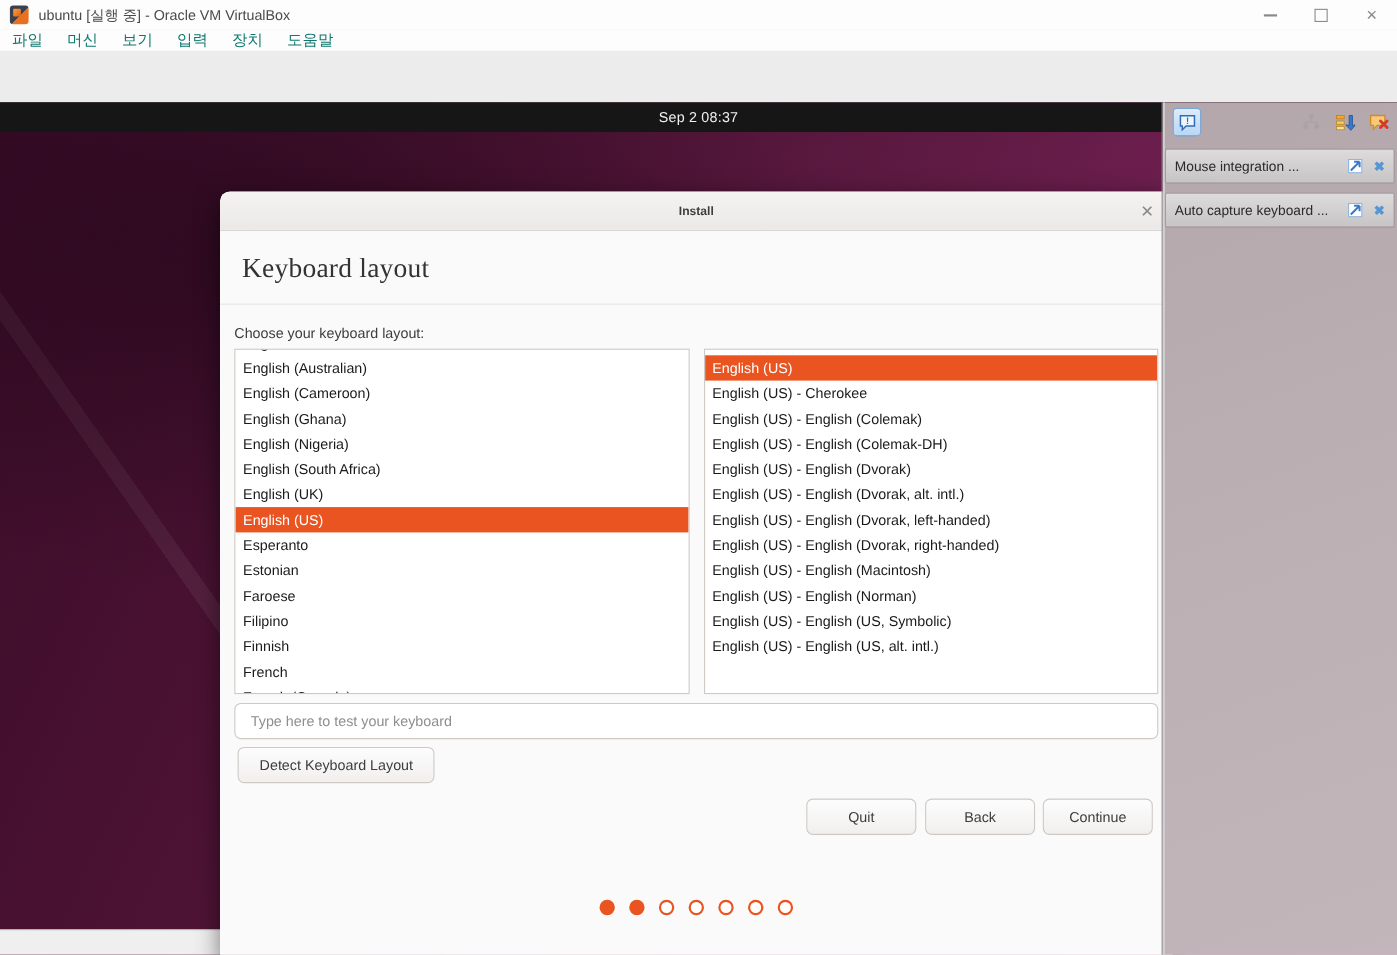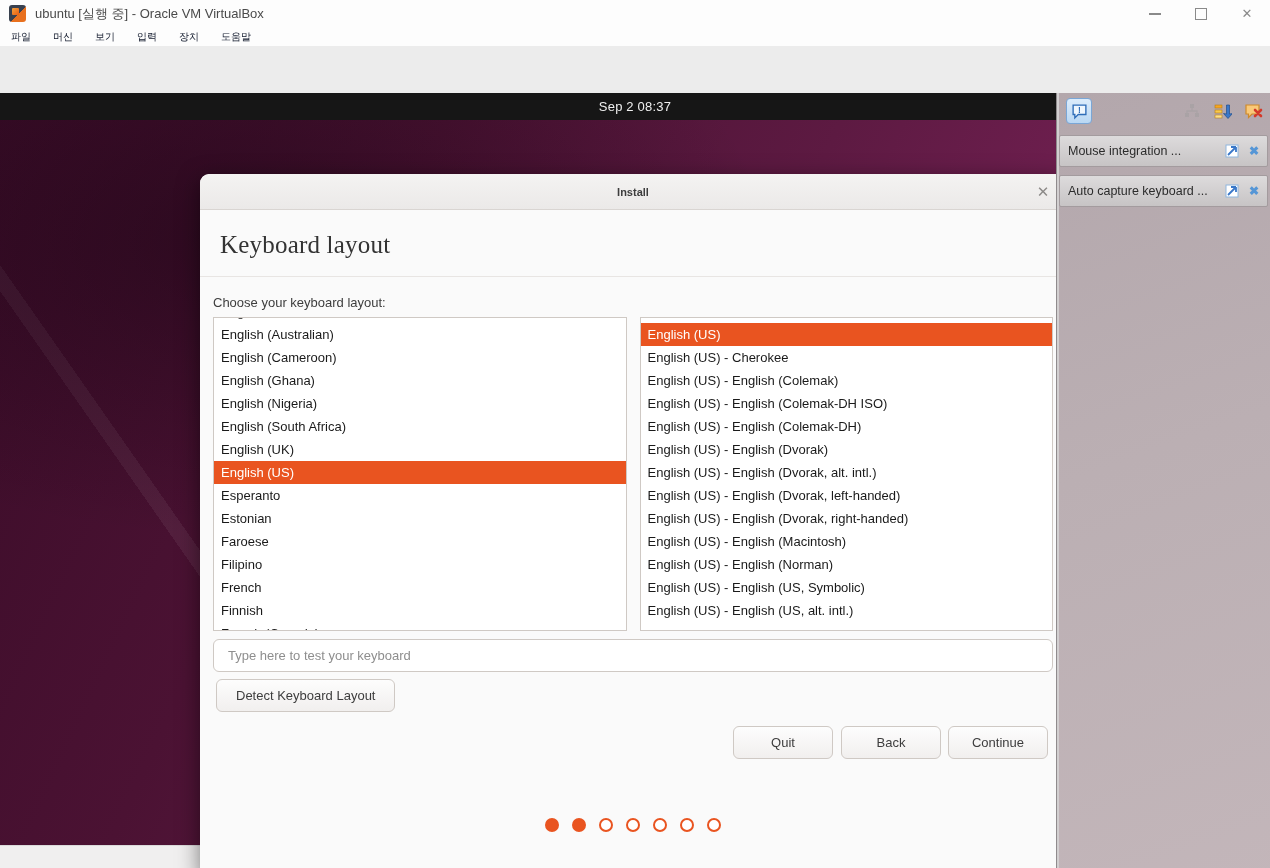--- a/index.html
+++ b/index.html
@@ -18,21 +18,21 @@
   .titlebar-text { margin-left:9px; font-size:13px; color:#4a4a4a; }
   .caption-btns { position:absolute; right:0; top:0; height:27px; display:flex; }
   .cap-btn { width:46px; height:27px; display:flex; align-items:center; justify-content:center;
     color:#8a8a8a; font-size:13px; }
   .cap-btn.min::before{ content:""; width:12px; height:0; border-top:2px solid #8a8a8a; }
   .cap-btn.max::before{ content:""; width:10px; height:10px; border:1.5px solid #8a8a8a; }
   .cap-btn.close::before{ content:"✕"; font-size:13px; color:#8a8a8a; }
 
   .menubar { position:absolute; left:0; top:27px; width:1270px; height:19px;
     background:#fdfdfd; display:flex; align-items:center; }
-  .menu-item { font-size:10px; color:#0f172a; padding:0 11px; line-height:19px; }
+  .menu-item { font-size:14px; color:#0f766e; padding:0 11px; line-height:19px; }
 
   
   .vmscreen { position:absolute; left:0; top:46px; width:1270px; height:799px; overflow:hidden;
     background:
       radial-gradient(900px 500px at 18% 18%, rgba(15,2,12,.42), transparent 60%),
       radial-gradient(1000px 420px at 88% 102%, rgba(215,70,150,.50), transparent 62%),
       linear-gradient(55deg, rgba(255,255,255,.05) 0 1px, transparent 1px 23%, rgba(255,255,255,.06) 23% 24%, transparent 24%),
       linear-gradient(115deg,#3a0c28 0%,#4b1233 28%,#5d1a42 52%,#762155 76%,#9a2d6a 100%);
     margin-top: 47px;
   }
@@ -166,32 +166,31 @@
               <div class="row">English (Cameroon)</div>
               <div class="row">English (Ghana)</div>
               <div class="row">English (Nigeria)</div>
               <div class="row">English (South Africa)</div>
               <div class="row">English (UK)</div>
               <div class="row selected">English (US)</div>
               <div class="row">Esperanto</div>
               <div class="row">Estonian</div>
               <div class="row">Faroese</div>
               <div class="row">Filipino</div>
+              <div class="row">Finnish</div>
               <div class="row">French</div>
-              <div class="row">Finnish</div>
               <div class="row">French (Canada)</div>
             </div>
           </div>
 
           <div class="listbox right">
             <div class="list-inner pad-top">
               <div class="row selected">English (US)</div>
               <div class="row">English (US) - Cherokee</div>
               <div class="row">English (US) - English (Colemak)</div>
-              <div class="row">English (US) - English (Colemak-DH ISO)</div>
               <div class="row">English (US) - English (Colemak-DH)</div>
               <div class="row">English (US) - English (Dvorak)</div>
               <div class="row">English (US) - English (Dvorak, alt. intl.)</div>
               <div class="row">English (US) - English (Dvorak, left-handed)</div>
               <div class="row">English (US) - English (Dvorak, right-handed)</div>
               <div class="row">English (US) - English (Macintosh)</div>
               <div class="row">English (US) - English (Norman)</div>
               <div class="row">English (US) - English (US, Symbolic)</div>
               <div class="row">English (US) - English (US, alt. intl.)</div>
             </div>

